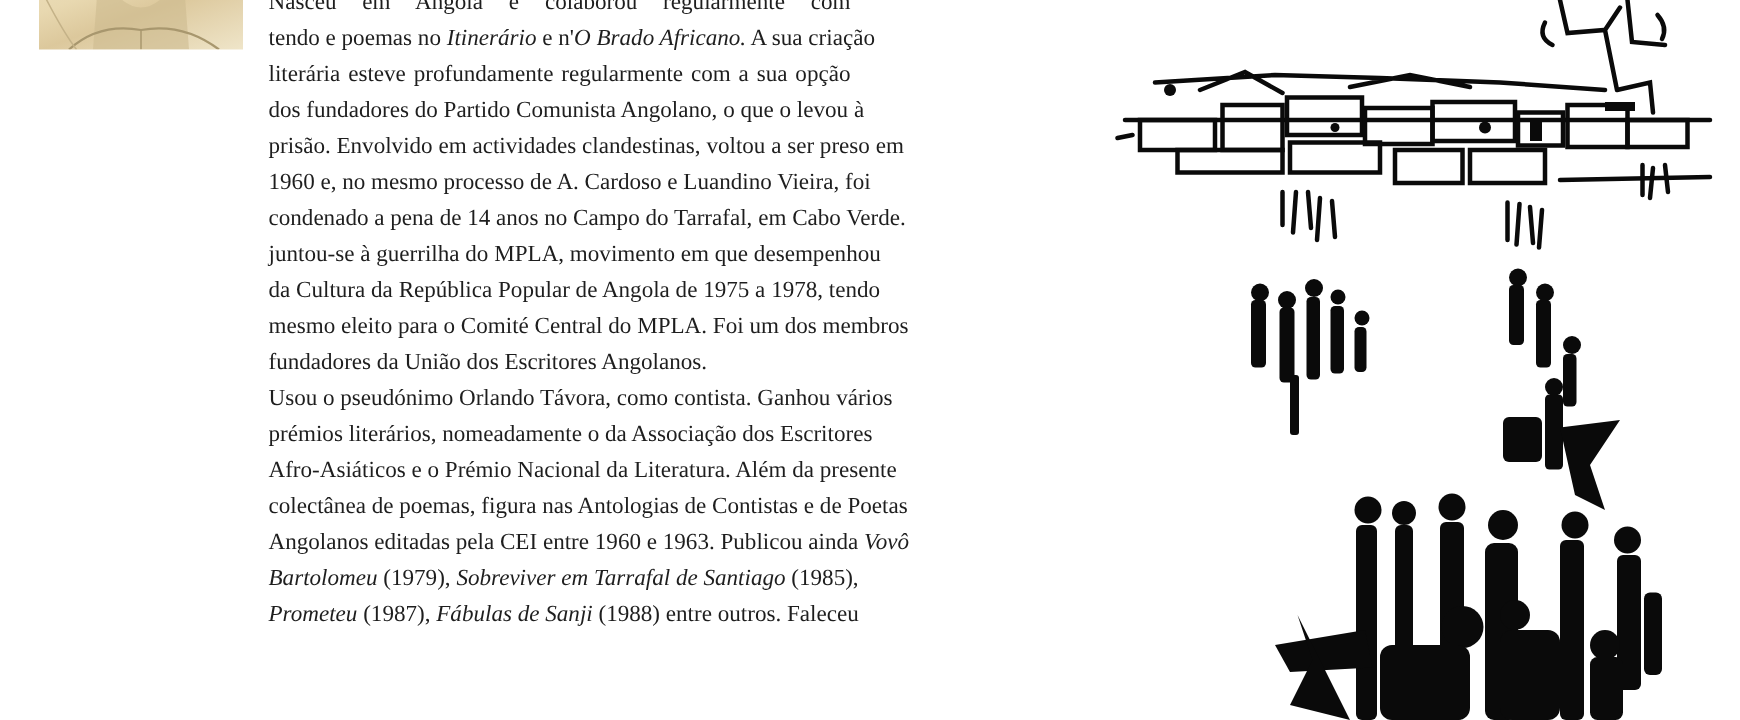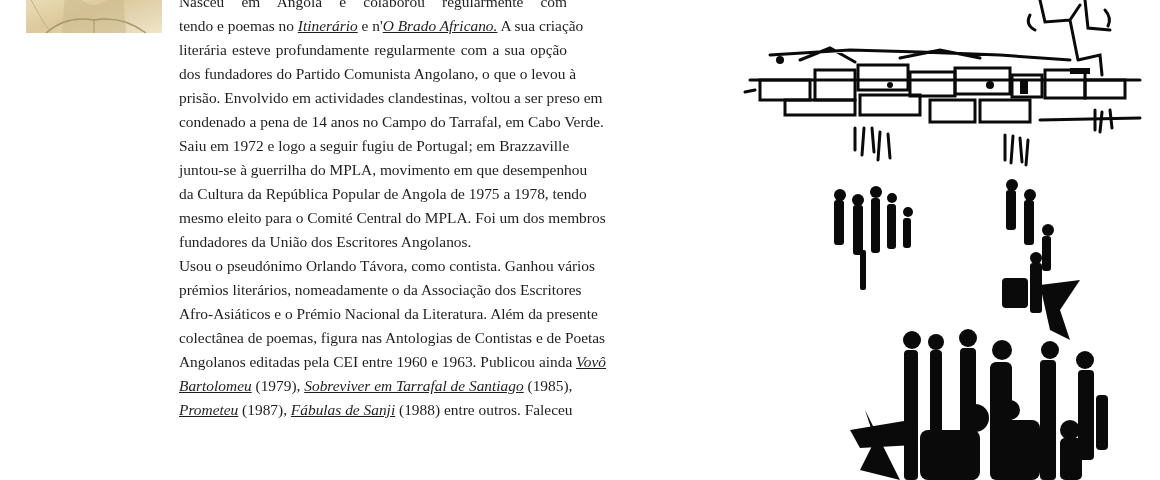--- a/index.html
+++ b/index.html
@@ -14,43 +14,43 @@
     background: linear-gradient(160deg, #efe3c4 0%, #e8d8b0 40%, #dcc89c 60%, #efe5c9 100%);
     overflow: hidden;
   }
   .photo svg { position: absolute; left: 0; top: 0; }
   .bio {
     position: absolute; left: 179px; top: -10px; width: 388px;
     font-size: 15.4px; line-height: 24px; text-align: justify;
   }
   .bio .line { display: block; text-align-last: justify; white-space: nowrap; }
   .bio .line.last { text-align-last: left; }
-  .bio i { font-style: italic; text-decoration: underline; }
+  .bio i { font-style: italic; }
   .illustration { position: absolute; left: 740px; top: 0; width: 420px; height: 480px; }
 </style>
 </head>
 <body>
 
 <div class="photo">
   <svg width="136" height="73" viewBox="0 0 136 73">
     <path d="M40 20 Q68 70 96 20 L100 73 L36 73 Z" fill="#cdbb90" opacity="0.6"></path>
     <path d="M20 73 Q40 55 68 60 Q96 55 120 73" fill="none" stroke="#a8976e" stroke-width="1.5"></path>
     <path d="M68 60 L68 73" stroke="#a8976e" stroke-width="1"></path>
     <path d="M0 30 Q15 60 25 73" fill="none" stroke="#c4b288" stroke-width="1"></path>
   </svg>
 </div>
 
 <div class="bio" id="bio">
     <span class="line"><span>Nasceu em Angola e colaborou regularmente com</span></span>
     <span class="line"><span>tendo e poemas no </span><i>Itinerário</i><span> e n'</span><i>O Brado Africano.</i><span> A sua criação</span></span>
     <span class="line"><span>literária esteve profundamente regularmente com a sua opção</span></span>
     <span class="line"><span>dos fundadores do Partido Comunista Angolano, o que o levou à</span></span>
     <span class="line"><span>prisão. Envolvido em actividades clandestinas, voltou a ser preso em</span></span>
+    <span class="line"><span>1960 e, no mesmo processo de A. Cardoso e Luandino Vieira, foi</span></span>
     <span class="line"><span>condenado a pena de 14 anos no Campo do Tarrafal, em Cabo Verde.</span></span>
-    <span class="line"><span>Saiu em 1972 e logo a seguir fugiu de Portugal; em Brazzaville</span></span>
     <span class="line"><span>juntou-se à guerrilha do MPLA, movimento em que desempenhou</span></span>
     <span class="line"><span>da Cultura da República Popular de Angola de 1975 a 1978, tendo</span></span>
     <span class="line"><span>mesmo eleito para o Comité Central do MPLA. Foi um dos membros</span></span>
     <span class="line last"><span>fundadores da União dos Escritores Angolanos.</span></span>
     <span class="line"><span>Usou o pseudónimo Orlando Távora, como contista. Ganhou vários</span></span>
     <span class="line"><span>prémios literários, nomeadamente o da Associação dos Escritores</span></span>
     <span class="line"><span>Afro-Asiáticos e o Prémio Nacional da Literatura. Além da presente</span></span>
     <span class="line"><span>colectânea de poemas, figura nas Antologias de Contistas e de Poetas</span></span>
     <span class="line"><span>Angolanos editadas pela CEI entre 1960 e 1963. Publicou ainda </span><i>Vovô</i></span>
     <span class="line"><i>Bartolomeu</i><span> (1979), </span><i>Sobreviver em Tarrafal de Santiago</i><span> (1985),</span></span>

